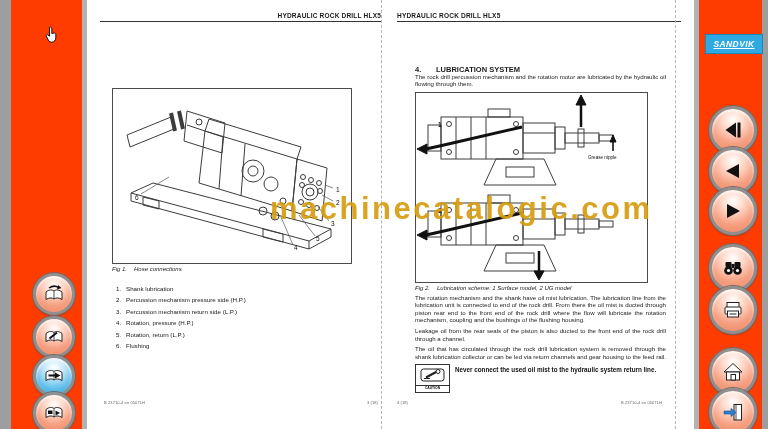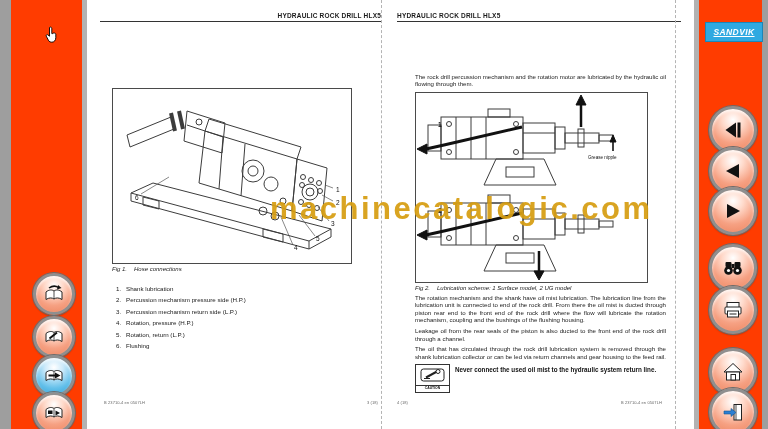--- a/index.html
+++ b/index.html
@@ -25,21 +25,21 @@
   .cap-label{display:inline-block;width:22px;}
   .body-p{font-size:6.1px;line-height:7.4px;text-align:justify;color:#1c1c1c;margin:0 0 3.5px 0;}
   .list-item{font-size:6.2px;line-height:11.4px;white-space:nowrap;}
   .li-no{display:inline-block;width:10px;}
   .footer-txt{position:absolute;font-size:4px;color:#666;letter-spacing:.1px;}
   .foldline{position:absolute;top:0;height:429px;width:0;border-left:1px dashed #b4b4b4;}
   .watermark{position:absolute;font-size:31px;font-weight:bold;letter-spacing:2.5px;opacity:.93;white-space:nowrap;}
   .caution-box{position:absolute;border:1px solid #333;background:#fff;display:flex;flex-direction:column;}
   .caution-lbl{font-size:3.4px;text-align:center;border-top:1px solid #333;line-height:5px;font-weight:bold;color:#111;}
   .caution-txt{position:absolute;font-size:6.3px;font-weight:bold;line-height:8px;color:#111;}
-  .logo{position:absolute;display:flex;align-items:center;justify-content:center;border:1px solid #1b86b8;}
+  .logo{position:absolute;display:flex;align-items:center;justify-content:center;border:1px solid #1b86b8;margin-top:12px;}
   .logo span{color:#fff;font-weight:bold;font-style:italic;font-size:8.5px;letter-spacing:.4px;text-decoration:underline;}
   svg{display:block;}
 </style>
 </head>
 <body>
 
 <div class="stage">
 
   <div class="strip" style="left:0;width:11px;background:#9e9e9e;"></div>
   <div class="strip" style="left:11px;width:71px;background:#ff3c00;"></div>
@@ -134,20 +134,23 @@
     <div class="list-item"><span class="li-no">6.</span><span>Flushing</span></div>
   </div>
 
   <div class="footer-txt" style="left:104px;top:400px;">B 23710-4 en 0507LH</div>
   <div class="footer-txt" style="left:320px;top:400px;width:58px;text-align:right;">3 (18)</div>
 
   <div class="foldline" style="left:381px;"></div>
 
   <div class="hdr" style="left:397px;top:12px;width:284px;text-align:left;">HYDRAULIC ROCK DRILL HLX5</div>
 
+  <div class="abs" style="left:415px;top:58px;white-space:nowrap;">
+    <span class="sect-no">4.</span><span class="sect-title">LUBRICATION SYSTEM</span>
+  </div>
 
   <div class="abs body-p" style="left:415px;top:73px;width:251px;">The rock drill percussion mechanism and the rotation motor are lubricated by the hydraulic oil flowing through them.</div>
 
   <div class="figbox" style="left:415px;top:92px;width:231px;height:189px;">
     <svg width="231" height="189" viewBox="0 0 231 189">
       <defs>
         <g id="g-drill" stroke="#3c3c3c" fill="none" stroke-width="1">
           <rect x="2" y="20" width="13" height="26"></rect>
           <rect x="15" y="12" width="82" height="42"></rect>
           <line x1="30" y1="12" x2="30" y2="54"></line>

